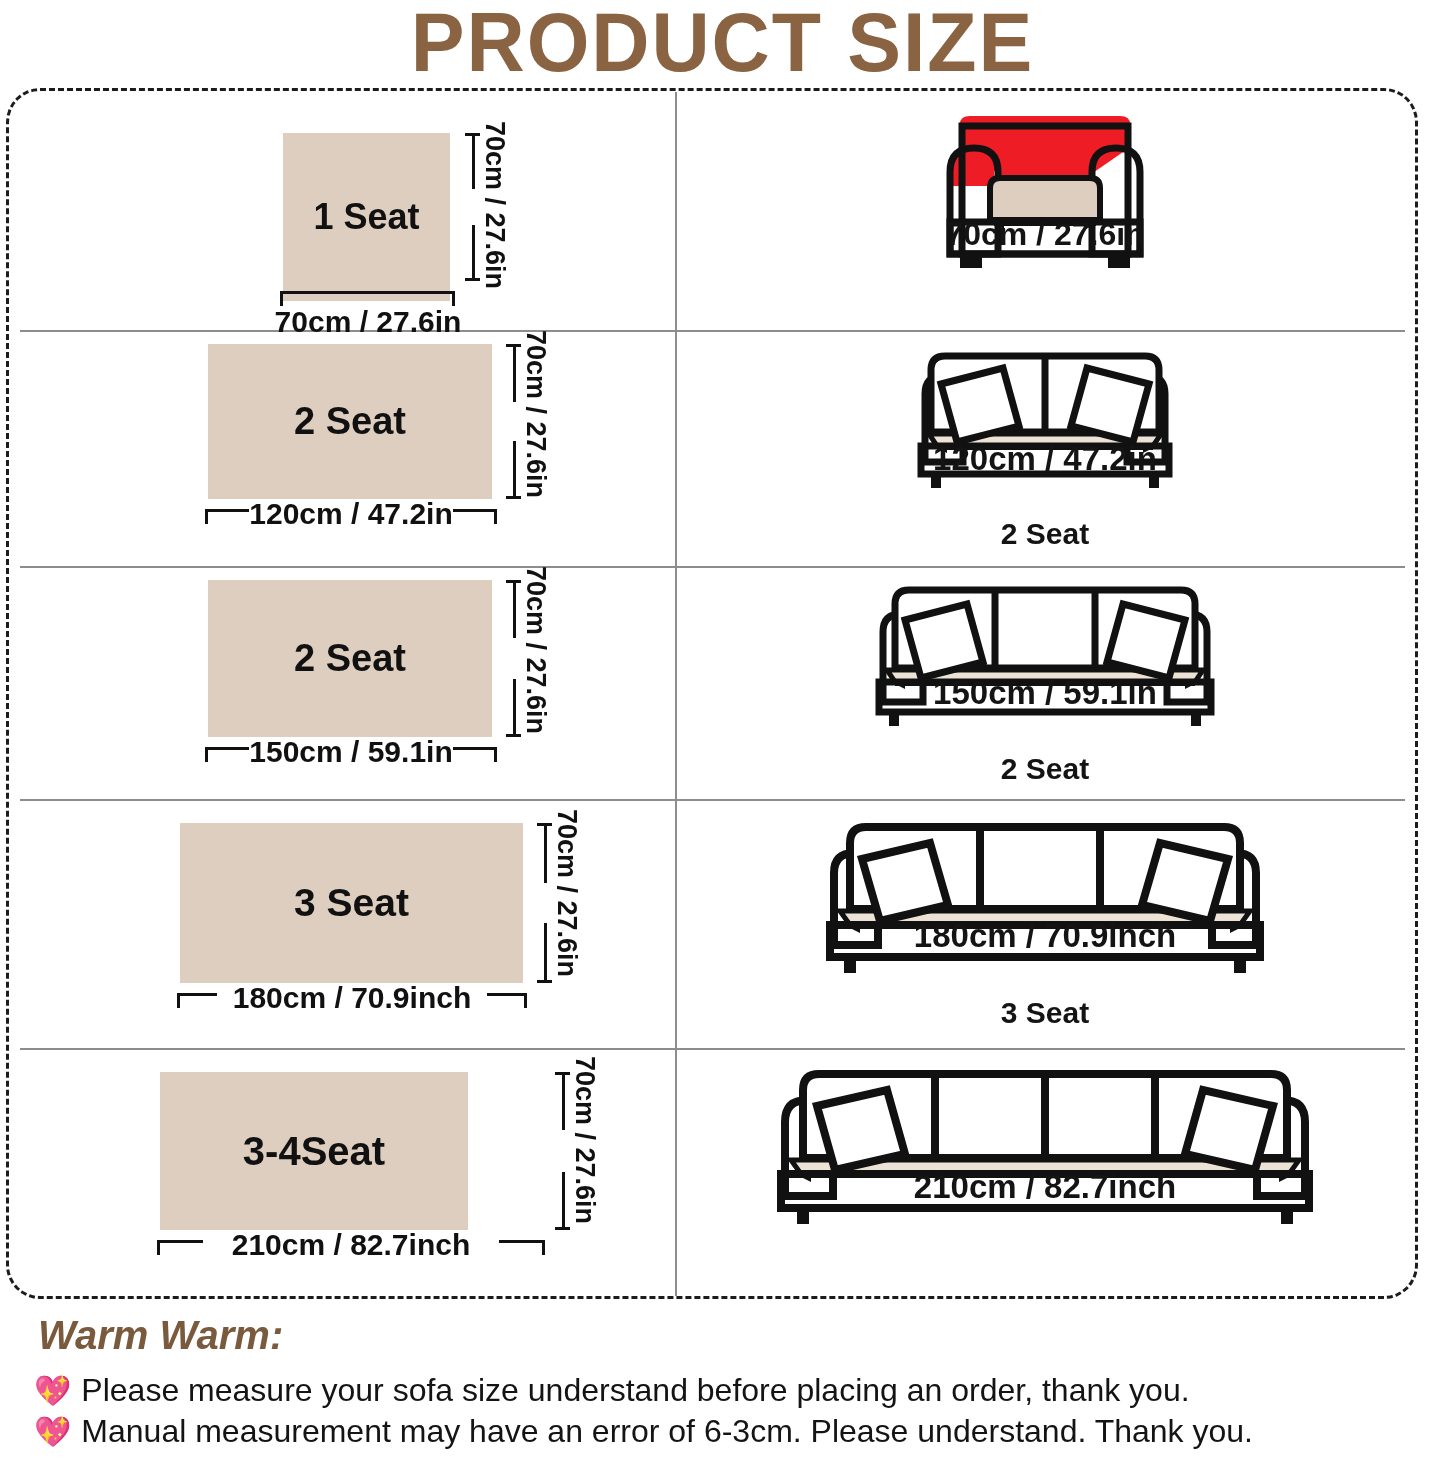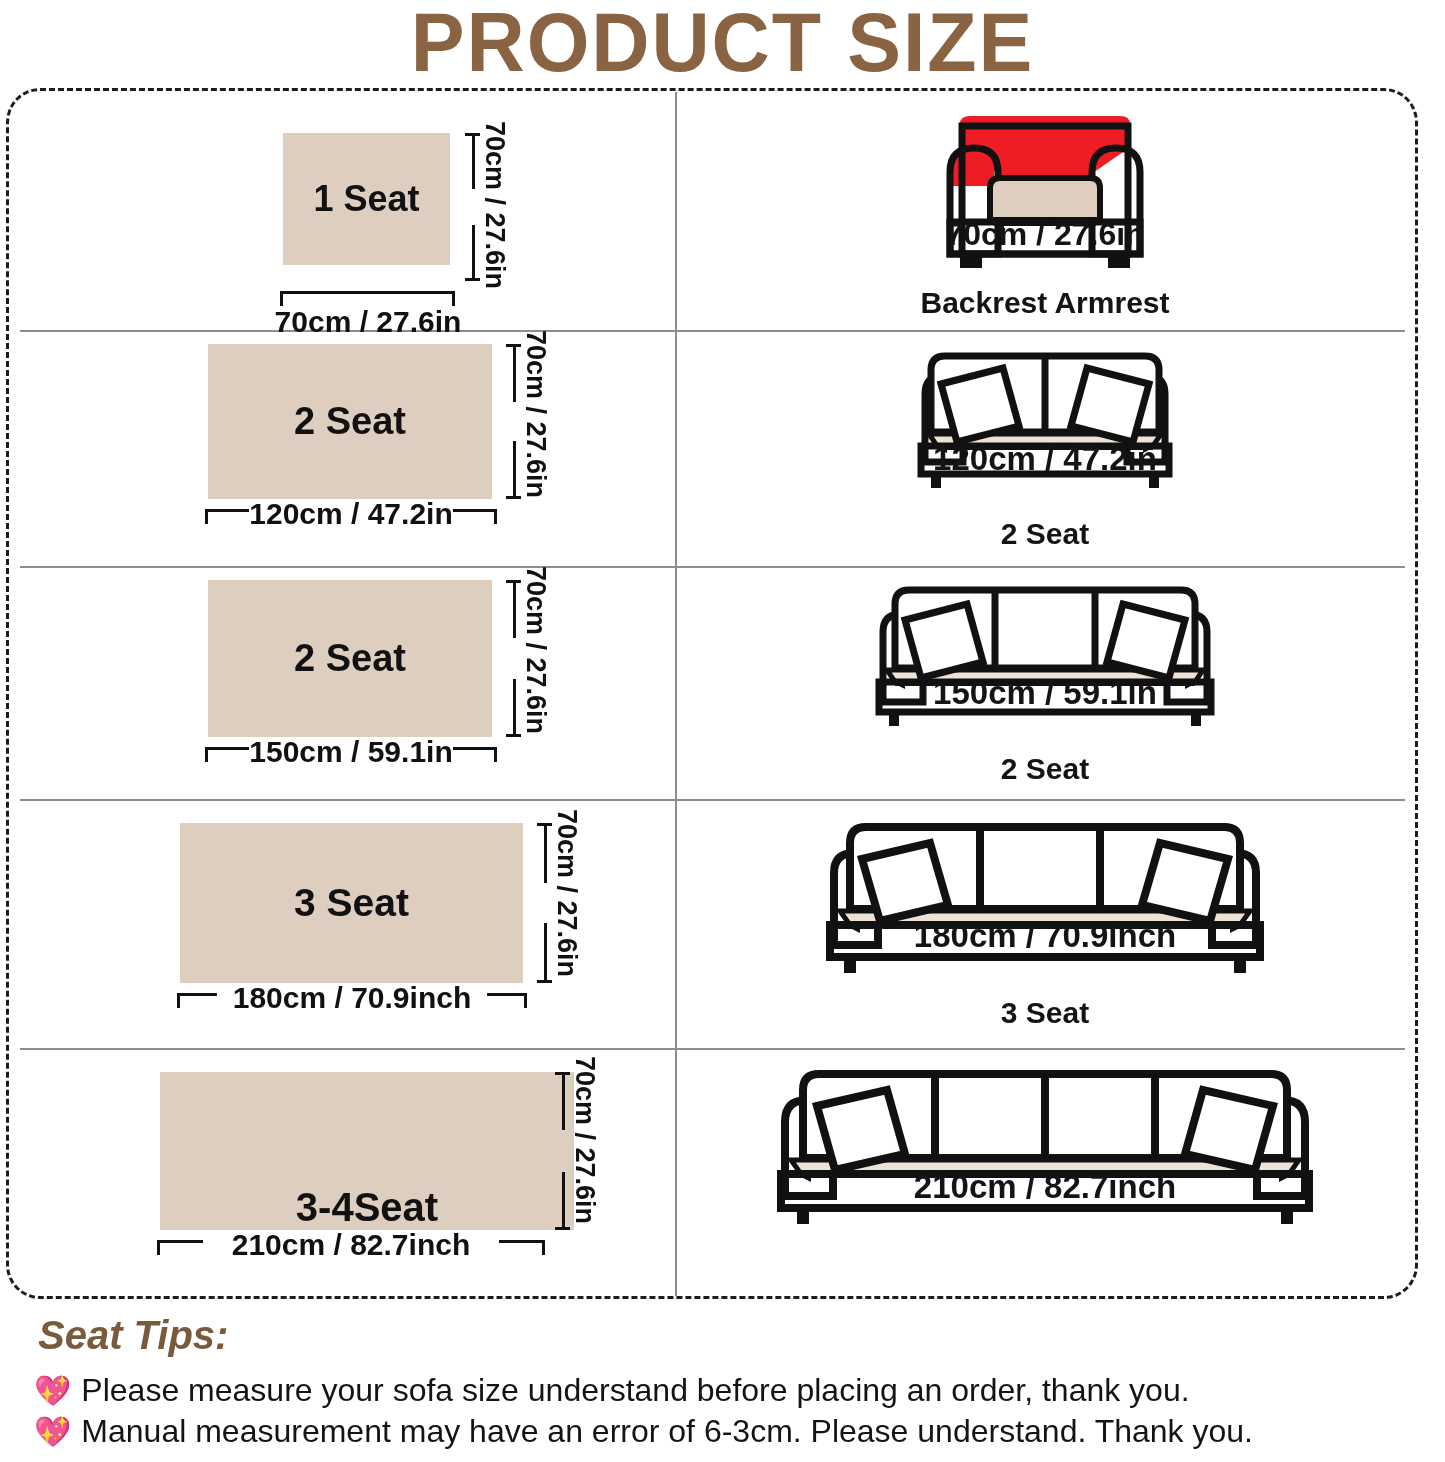--- a/index.html
+++ b/index.html
@@ -133,21 +133,21 @@
   <div class="vline"></div>
 
   <div class="hline" style="left:20px; top:330px; width:1385px;"></div>
   <div class="hline" style="left:20px; top:566px; width:1385px;"></div>
   <div class="hline" style="left:20px; top:799px; width:1385px;"></div>
   <div class="hline" style="left:20px; top:1048px; width:1385px;"></div>
 
   <div class="row" style="top:92px; height:238px;">
     <div class="cell-left">
       <div class="swatch-wrap" style="left:275px; top:41px; width:240px; height:190px;">
-        <div class="swatch" style="width:167px; height:132px;">
+        <div class="swatch" style="width:167px; height:168px;">
           <span class="swatch-label" style="font-size:36px;">1 Seat</span>
         </div>
         <div class="vbracket" style="left:182px; top:0px; height:148px;">
           <div class="tipT"></div>
           <div class="stem" style="top:0; height:56px;"></div>
           <div class="stem" style="top:92px; height:56px;"></div>
           <div class="tipB" style="top:145px;"></div>
           <div class="vdim-text" style="font-size:27px; height:176px; top:-12px;">70cm / 27.6in</div>
         </div>
         <div class="hbracket" style="left:-3px; top:158px; width:175px;">
@@ -177,21 +177,20 @@
 
           <rect x="40" y="144" width="22" height="14" fill="#111"></rect>
           <rect x="188" y="144" width="22" height="14" fill="#111"></rect>
 
           <line x1="74" y1="114" x2="176" y2="114" stroke="#111" stroke-width="4"></line>
           <path d="M74 114 l10 -5 v10 z" fill="#111"></path>
           <path d="M176 114 l-10 -5 v10 z" fill="#111"></path>
         </svg>
       </div>
       <div class="sofa-dim-text" style="top:124px; font-size:32px;">70cm / 27.6in</div>
-      <div class="illus-caption" style="top:194px; font-size:30px;">Backrest Armrest</div>
     </div>
   </div>
 
   <div class="row" style="top:332px; height:234px;">
     <div class="cell-left">
       <div class="swatch-wrap" style="left:200px; top:12px; width:360px; height:200px;">
         <div class="swatch" style="width:284px; height:155px;">
           <span class="swatch-label" style="font-size:38px;">2 Seat</span>
         </div>
         <div class="vbracket" style="left:298px; top:0px; height:155px;">
@@ -328,21 +327,21 @@
         </svg>
       </div>
       <div class="sofa-dim-text" style="top:116px; font-size:33px;">180cm / 70.9inch</div>
       <div class="illus-caption" style="top:195px; font-size:30px;">3 Seat</div>
     </div>
   </div>
 
   <div class="row" style="top:1050px; height:246px;">
     <div class="cell-left">
       <div class="swatch-wrap" style="left:152px; top:22px; width:430px; height:210px;">
-        <div class="swatch" style="width:414px; height:158px;align-items:flex-end;">
+        <div class="swatch" style="width:308px; height:158px;">
           <span class="swatch-label" style="font-size:40px;">3-4Seat</span>
         </div>
         <div class="vbracket" style="left:395px; top:0px; height:158px;">
           <div class="tipT"></div>
           <div class="stem" style="top:0; height:58px;"></div>
           <div class="stem" style="top:100px; height:58px;"></div>
           <div class="tipB" style="top:155px;"></div>
           <div class="vdim-text" style="font-size:27px; height:184px; top:-16px;">70cm / 27.6in</div>
         </div>
         <div class="hbracket" style="left:-3px; top:168px; width:388px;">
@@ -372,21 +371,21 @@
           <rect x="516" y="148" width="12" height="16" fill="#111"></rect>
           <line x1="34" y1="116" x2="526" y2="116" stroke="#111" stroke-width="4"></line>
           <path d="M34 116 l12 -6 v12 z" fill="#111"></path>
           <path d="M526 116 l-12 -6 v12 z" fill="#111"></path>
         </svg>
       </div>
       <div class="sofa-dim-text" style="top:118px; font-size:33px;">210cm / 82.7inch</div>
     </div>
   </div>
 
-  <div class="tips-title">Seat Tips:</div>
+  <div class="tips-title">Warm Warm:</div>
 
   <div class="tip-line tip-1">
     <span class="heart">💖</span>
     <span>Please measure your sofa size understand before placing an order, thank you.</span>
   </div>
 
   <div class="tip-line tip-2">
     <span class="heart">💖</span>
     <span>Manual measurement may have an error of 6-3cm. Please understand. Thank you.</span>
   </div>

